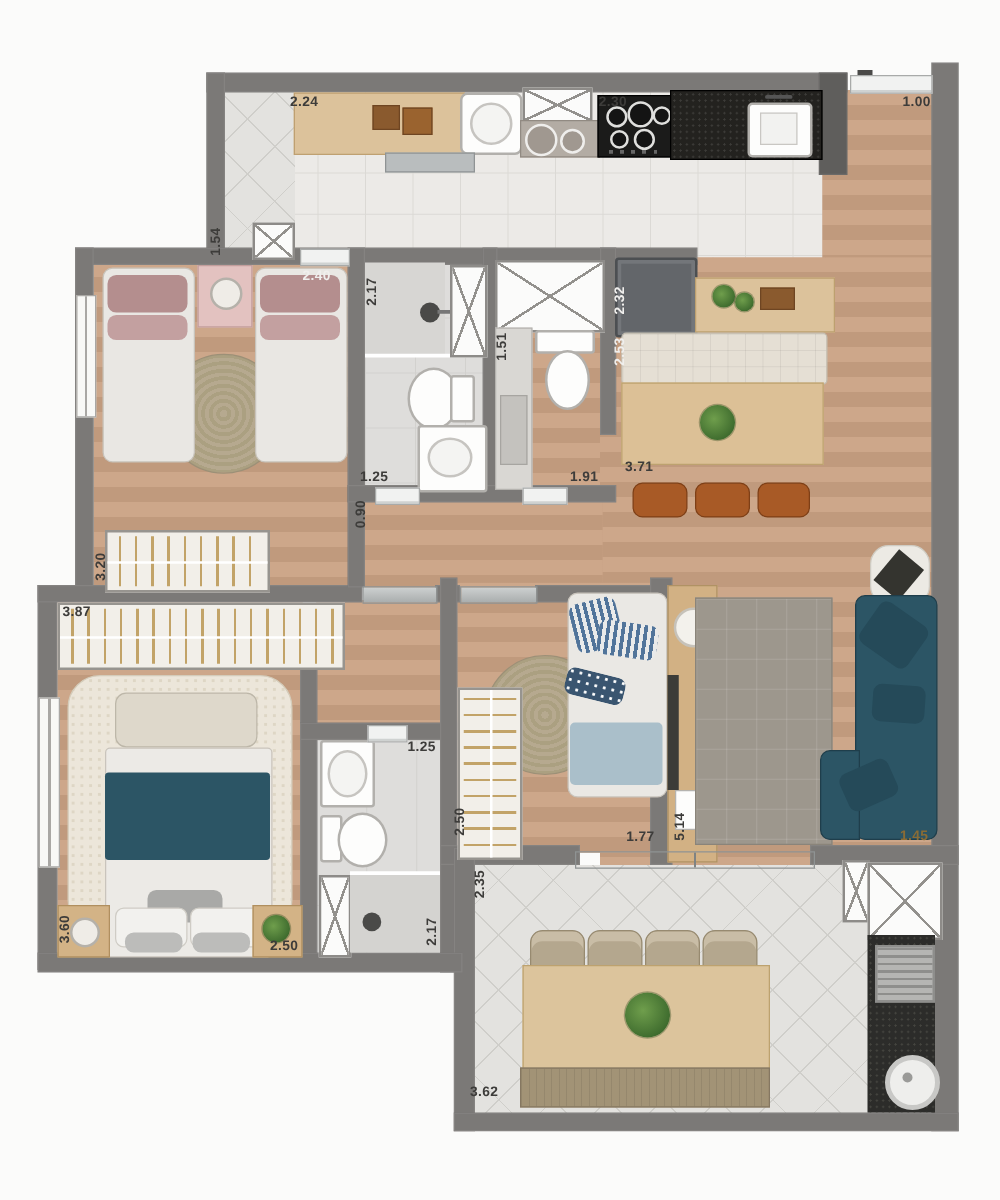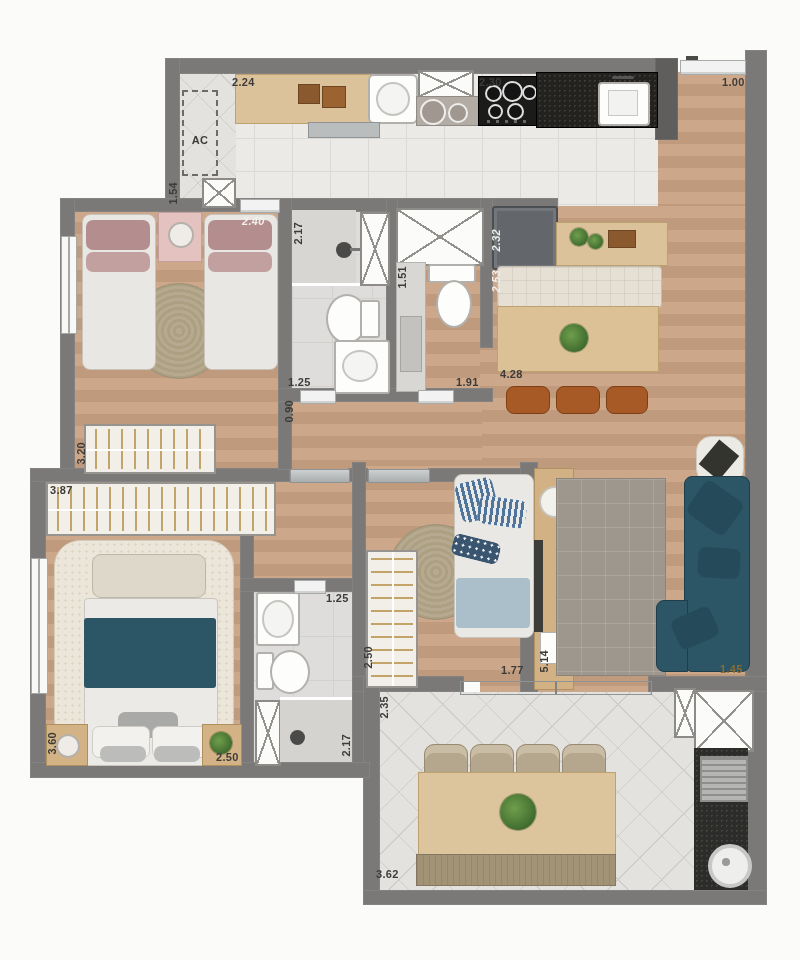--- a/index.html
+++ b/index.html
@@ -5,21 +5,21 @@
   html,body{margin:0;padding:0;background:#fbfbfa;font-family:"Liberation Sans",sans-serif;}
   .plan{position:relative;width:800px;height:960px;background:#fbfbfa;overflow:hidden;}
   .a{position:absolute;}
   .wall{position:absolute;background:#7b7977;box-shadow:inset 0 0 0 1px rgba(255,255,255,.08);}
   .wood{background-color:#c7a083;background-image:repeating-linear-gradient(180deg,#cda78a 0 12px,#c09a7d 12px 24px),repeating-linear-gradient(90deg,rgba(0,0,0,.04) 0 1px,transparent 1px 90px);}
   .tile{background:#eceae7;background-image:linear-gradient(#dbd9d5 1px,transparent 1px),linear-gradient(90deg,#dbd9d5 1px,transparent 1px);background-size:38px 33px;}
   .diag{background:#e3e2df;background-image:repeating-linear-gradient(45deg,transparent 0 30px,#cfceca 30px 31px),repeating-linear-gradient(135deg,transparent 0 30px,#cfceca 30px 31px);}
   .bathfloor{background:#dedddb;background-image:linear-gradient(#d2d1ce 1px,transparent 1px),linear-gradient(90deg,#d2d1ce 1px,transparent 1px);background-size:40px 44px;}
   .dim{position:absolute;font-size:11px;font-weight:700;color:#3d3c3a;letter-spacing:.3px;white-space:nowrap;z-index:60;}
   .dim.v{writing-mode:vertical-rl;transform:rotate(180deg);}
-  .dim.light{color:#f0efed;font-style:italic;}
+  .dim.light{color:#f0efed;}
   .dim.bronze{color:#8a6c35;}
   .xbox{position:absolute;border:2px solid #8d8b88;background:
     linear-gradient(to top right,transparent calc(50% - 1px),#93918d calc(50% - 1px) calc(50% + 1px),transparent calc(50% + 1px)),
     linear-gradient(to bottom right,transparent calc(50% - 1px),#93918d calc(50% - 1px) calc(50% + 1px),transparent calc(50% + 1px)),#fbfbfa;}
   .win{position:absolute;background:#f8f8f6;border:1px solid #a9a7a4;}
   .win.vv{background-image:linear-gradient(90deg,transparent calc(50% - 1px),#a9a7a4 calc(50% - 1px) calc(50% + 1px),transparent calc(50% + 1px));}
   .door{position:absolute;background:#f1f2f1;border:1px solid #a8aaa9;box-shadow:inset 0 -2px 0 #cfd2d1;z-index:40;}
   .slider{position:absolute;background:linear-gradient(180deg,#cdd0d0,#a9adad);border:1px solid #8f9393;z-index:40;}
   .closet{position:absolute;background:#f2efe9;border:2px solid #97948f;}
   .hang-h{position:absolute;inset:3px;background:repeating-linear-gradient(90deg,transparent 0 6px,#c2a368 6px 8px,transparent 8px 13px);}
@@ -82,23 +82,20 @@
   <div class="door" style="left:680px;top:60px;width:64px;height:13px"></div>
   <div class="a" style="left:686px;top:56px;width:12px;height:4px;background:#4a4a48;z-index:41"></div>
   <div class="door" style="left:240px;top:199px;width:38px;height:12px"></div>
   <div class="door" style="left:300px;top:390px;width:34px;height:12px"></div>
   <div class="door" style="left:418px;top:390px;width:34px;height:12px"></div>
   <div class="slider" style="left:290px;top:469px;width:58px;height:12px"></div>
   <div class="slider" style="left:368px;top:469px;width:60px;height:12px"></div>
   <div class="door" style="left:294px;top:580px;width:30px;height:12px"></div>
   <div class="slider" style="left:460px;top:681px;width:190px;height:12px;background-image:linear-gradient(90deg,transparent calc(50% - 1px),#7f8383 calc(50% - 1px) calc(50% + 1px),transparent calc(50% + 1px))"></div>
 
-  <div class="a" style="left:182px;top:90px;width:36px;height:86px;border:2px dashed #6b6b69;display:flex;align-items:flex-end;justify-content:center;padding-bottom:28px;box-sizing:border-box">
-    <span class="dim" style="position:static">AC</span>
-  </div>
   <div class="xbox" style="left:202px;top:178px;width:30px;height:26px"></div>
   <div class="a" style="left:235px;top:74px;width:135px;height:48px;background:#dcc29b;border:1px solid #bfa071"></div>
   <div class="a" style="left:298px;top:84px;width:20px;height:18px;background:#8a5a2e;border:1px solid #6e4522"></div>
   <div class="a" style="left:322px;top:86px;width:22px;height:20px;background:#9a632f;border:1px solid #6e4522"></div>
   <div class="white-ware" style="left:368px;top:74px;width:46px;height:46px;border-radius:6px"></div>
   <div class="a" style="left:376px;top:82px;width:30px;height:30px;border:2px solid #c6c4c0;border-radius:50%;background:#f4f4f2"></div>
   <div class="xbox" style="left:418px;top:70px;width:52px;height:24px"></div>
   <div class="a" style="left:416px;top:96px;width:62px;height:28px;background:#b3aca4;border:1px solid #918a82"></div>
   <div class="a" style="left:420px;top:99px;width:22px;height:22px;border:2px solid #efeeec;border-radius:50%;background:#a09890"></div>
   <div class="a" style="left:448px;top:103px;width:16px;height:16px;border:2px solid #efeeec;border-radius:50%;background:#a09890"></div>
@@ -225,21 +222,21 @@
 
   <span class="dim" style="left:232px;top:76px">2.24</span>
   <span class="dim v" style="left:167px;top:182px">1.54</span>
   <span class="dim" style="left:479px;top:76px">2.30</span>
   <span class="dim" style="left:722px;top:76px">1.00</span>
   <span class="dim light" style="left:242px;top:215px">2.40</span>
   <span class="dim v" style="left:292px;top:222px">2.17</span>
   <span class="dim v light" style="left:490px;top:229px">2.32</span>
   <span class="dim v light" style="left:490px;top:270px">2.53</span>
   <span class="dim v" style="left:396px;top:266px">1.51</span>
-  <span class="dim" style="left:500px;top:368px">4.28</span>
+  <span class="dim" style="left:500px;top:368px">3.71</span>
   <span class="dim" style="left:288px;top:376px">1.25</span>
   <span class="dim" style="left:456px;top:376px">1.91</span>
   <span class="dim v" style="left:283px;top:400px">0.90</span>
   <span class="dim v" style="left:75px;top:442px">3.20</span>
   <span class="dim" style="left:50px;top:484px">3.87</span>
   <span class="dim v" style="left:362px;top:646px">2.50</span>
   <span class="dim" style="left:501px;top:664px">1.77</span>
   <span class="dim v" style="left:538px;top:650px">5.14</span>
   <span class="dim bronze" style="left:720px;top:663px">1.45</span>
   <span class="dim v" style="left:46px;top:732px">3.60</span>

